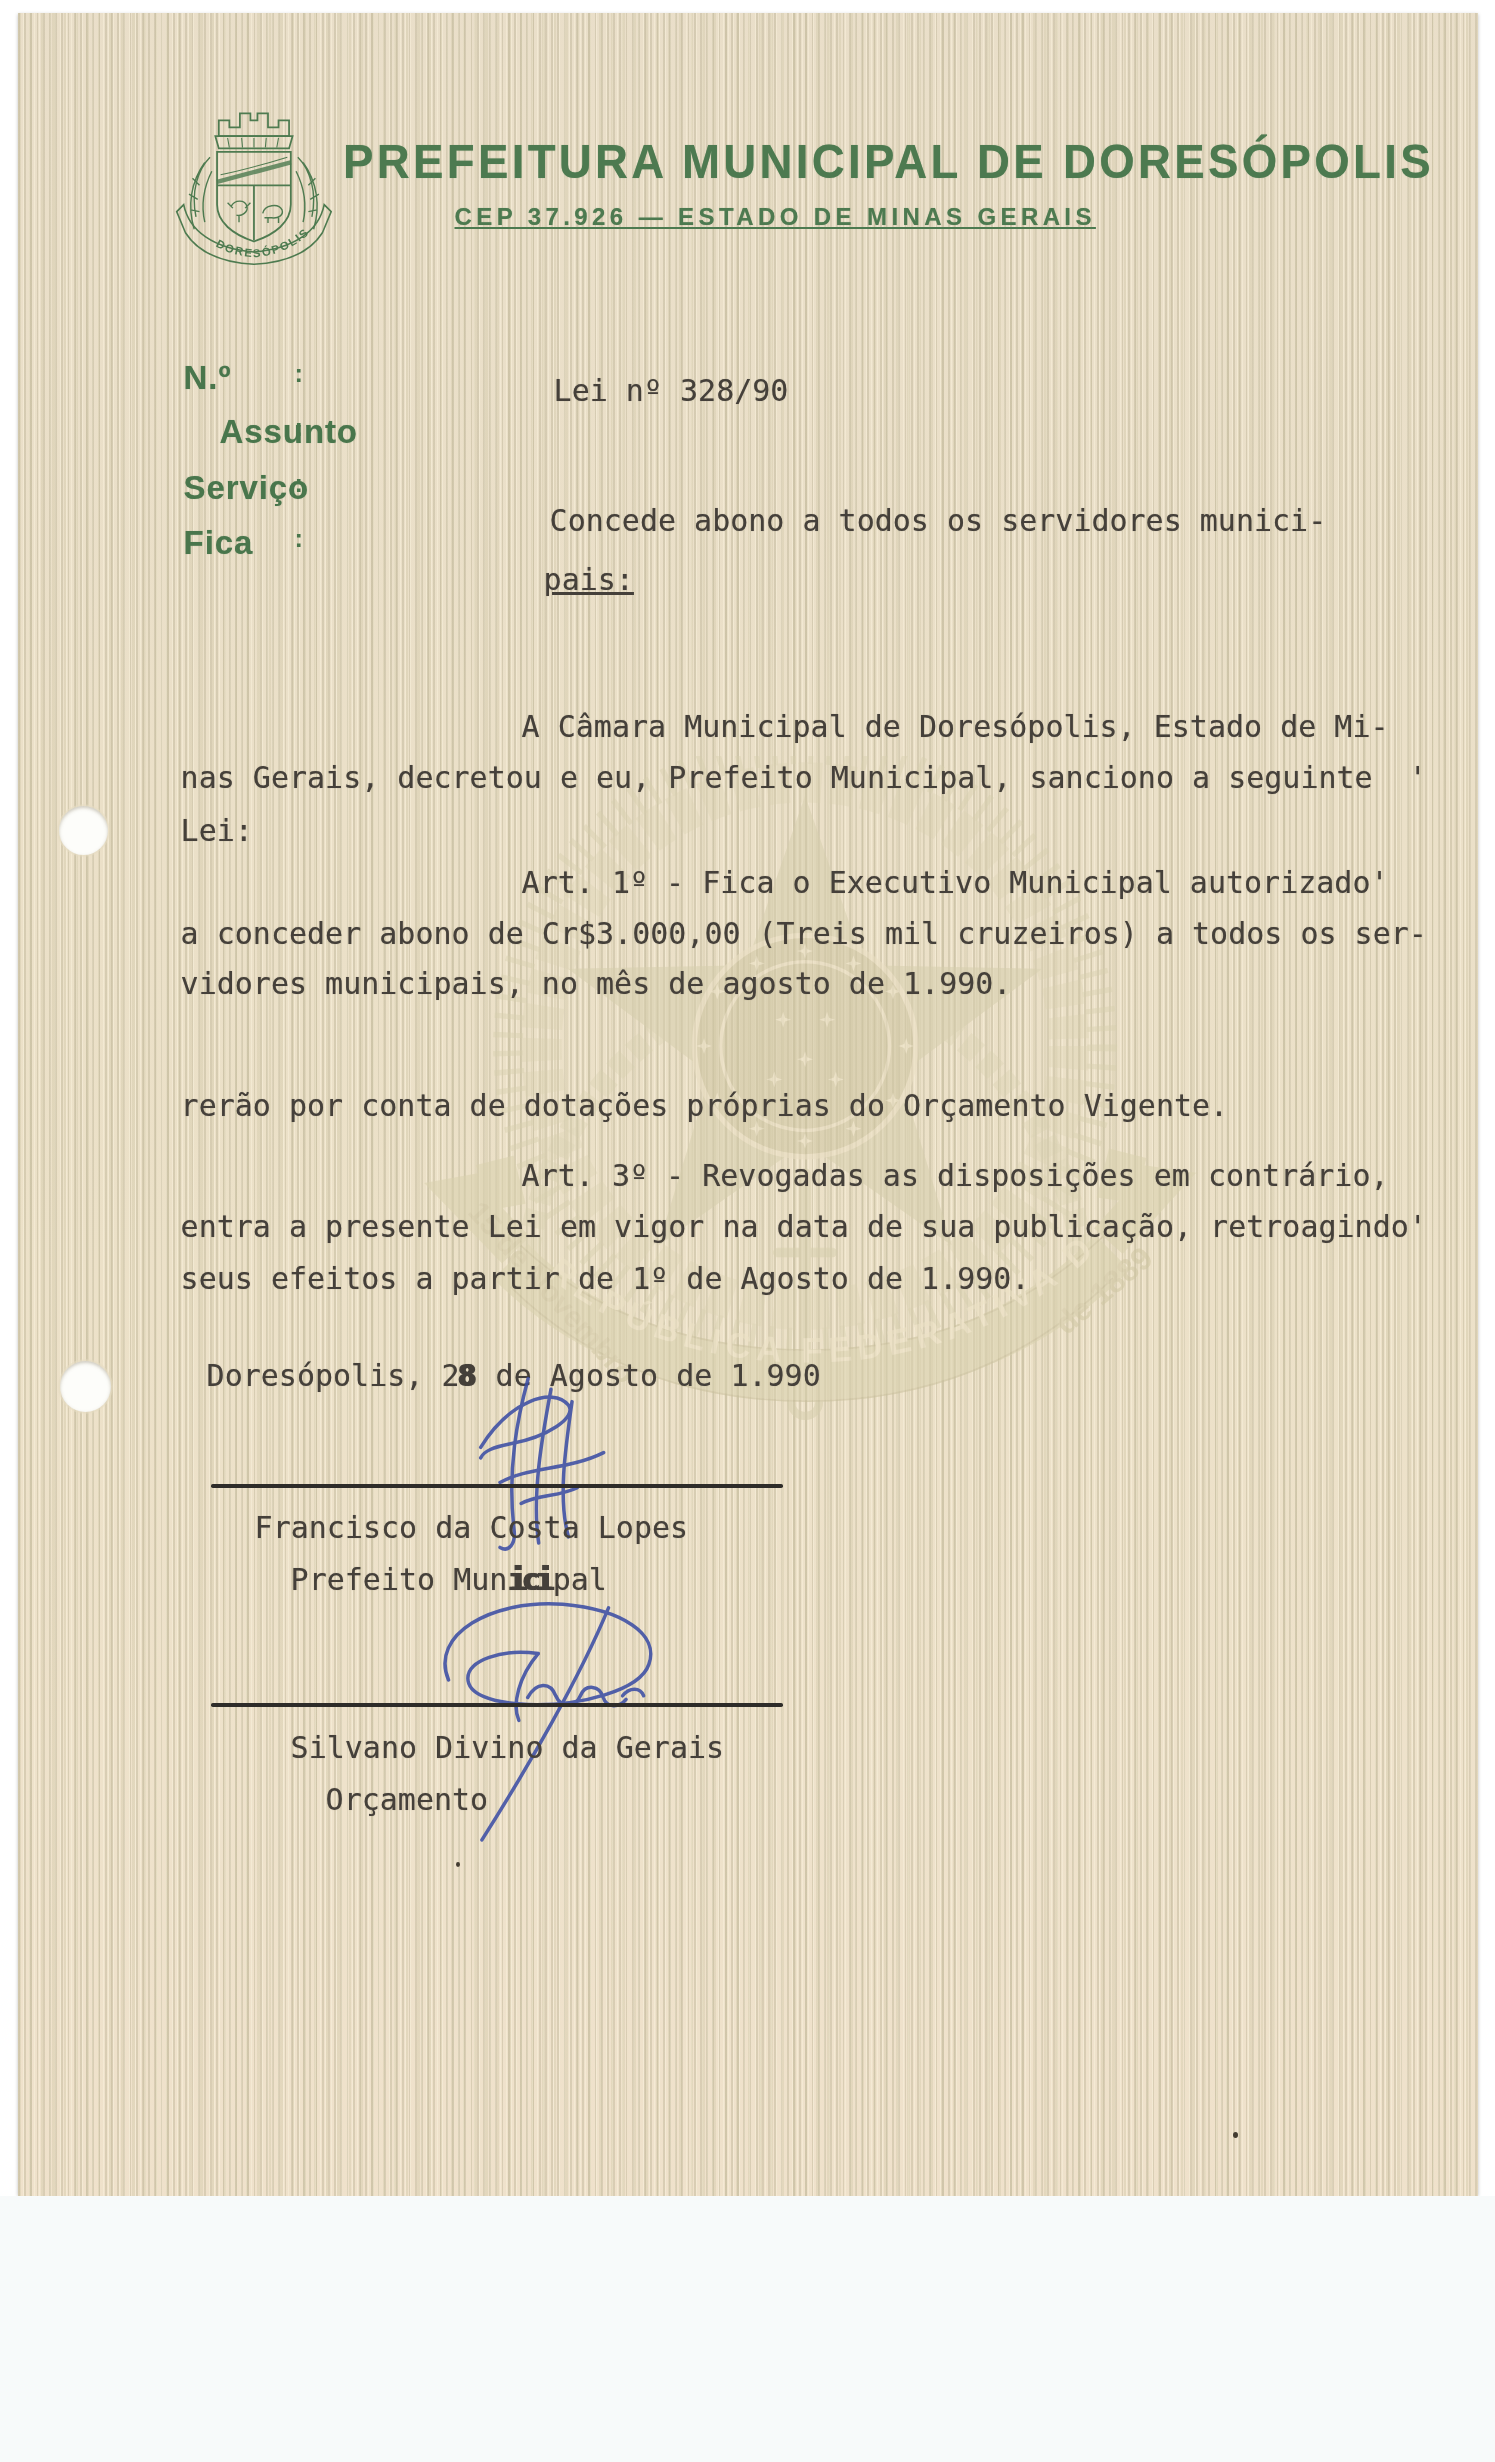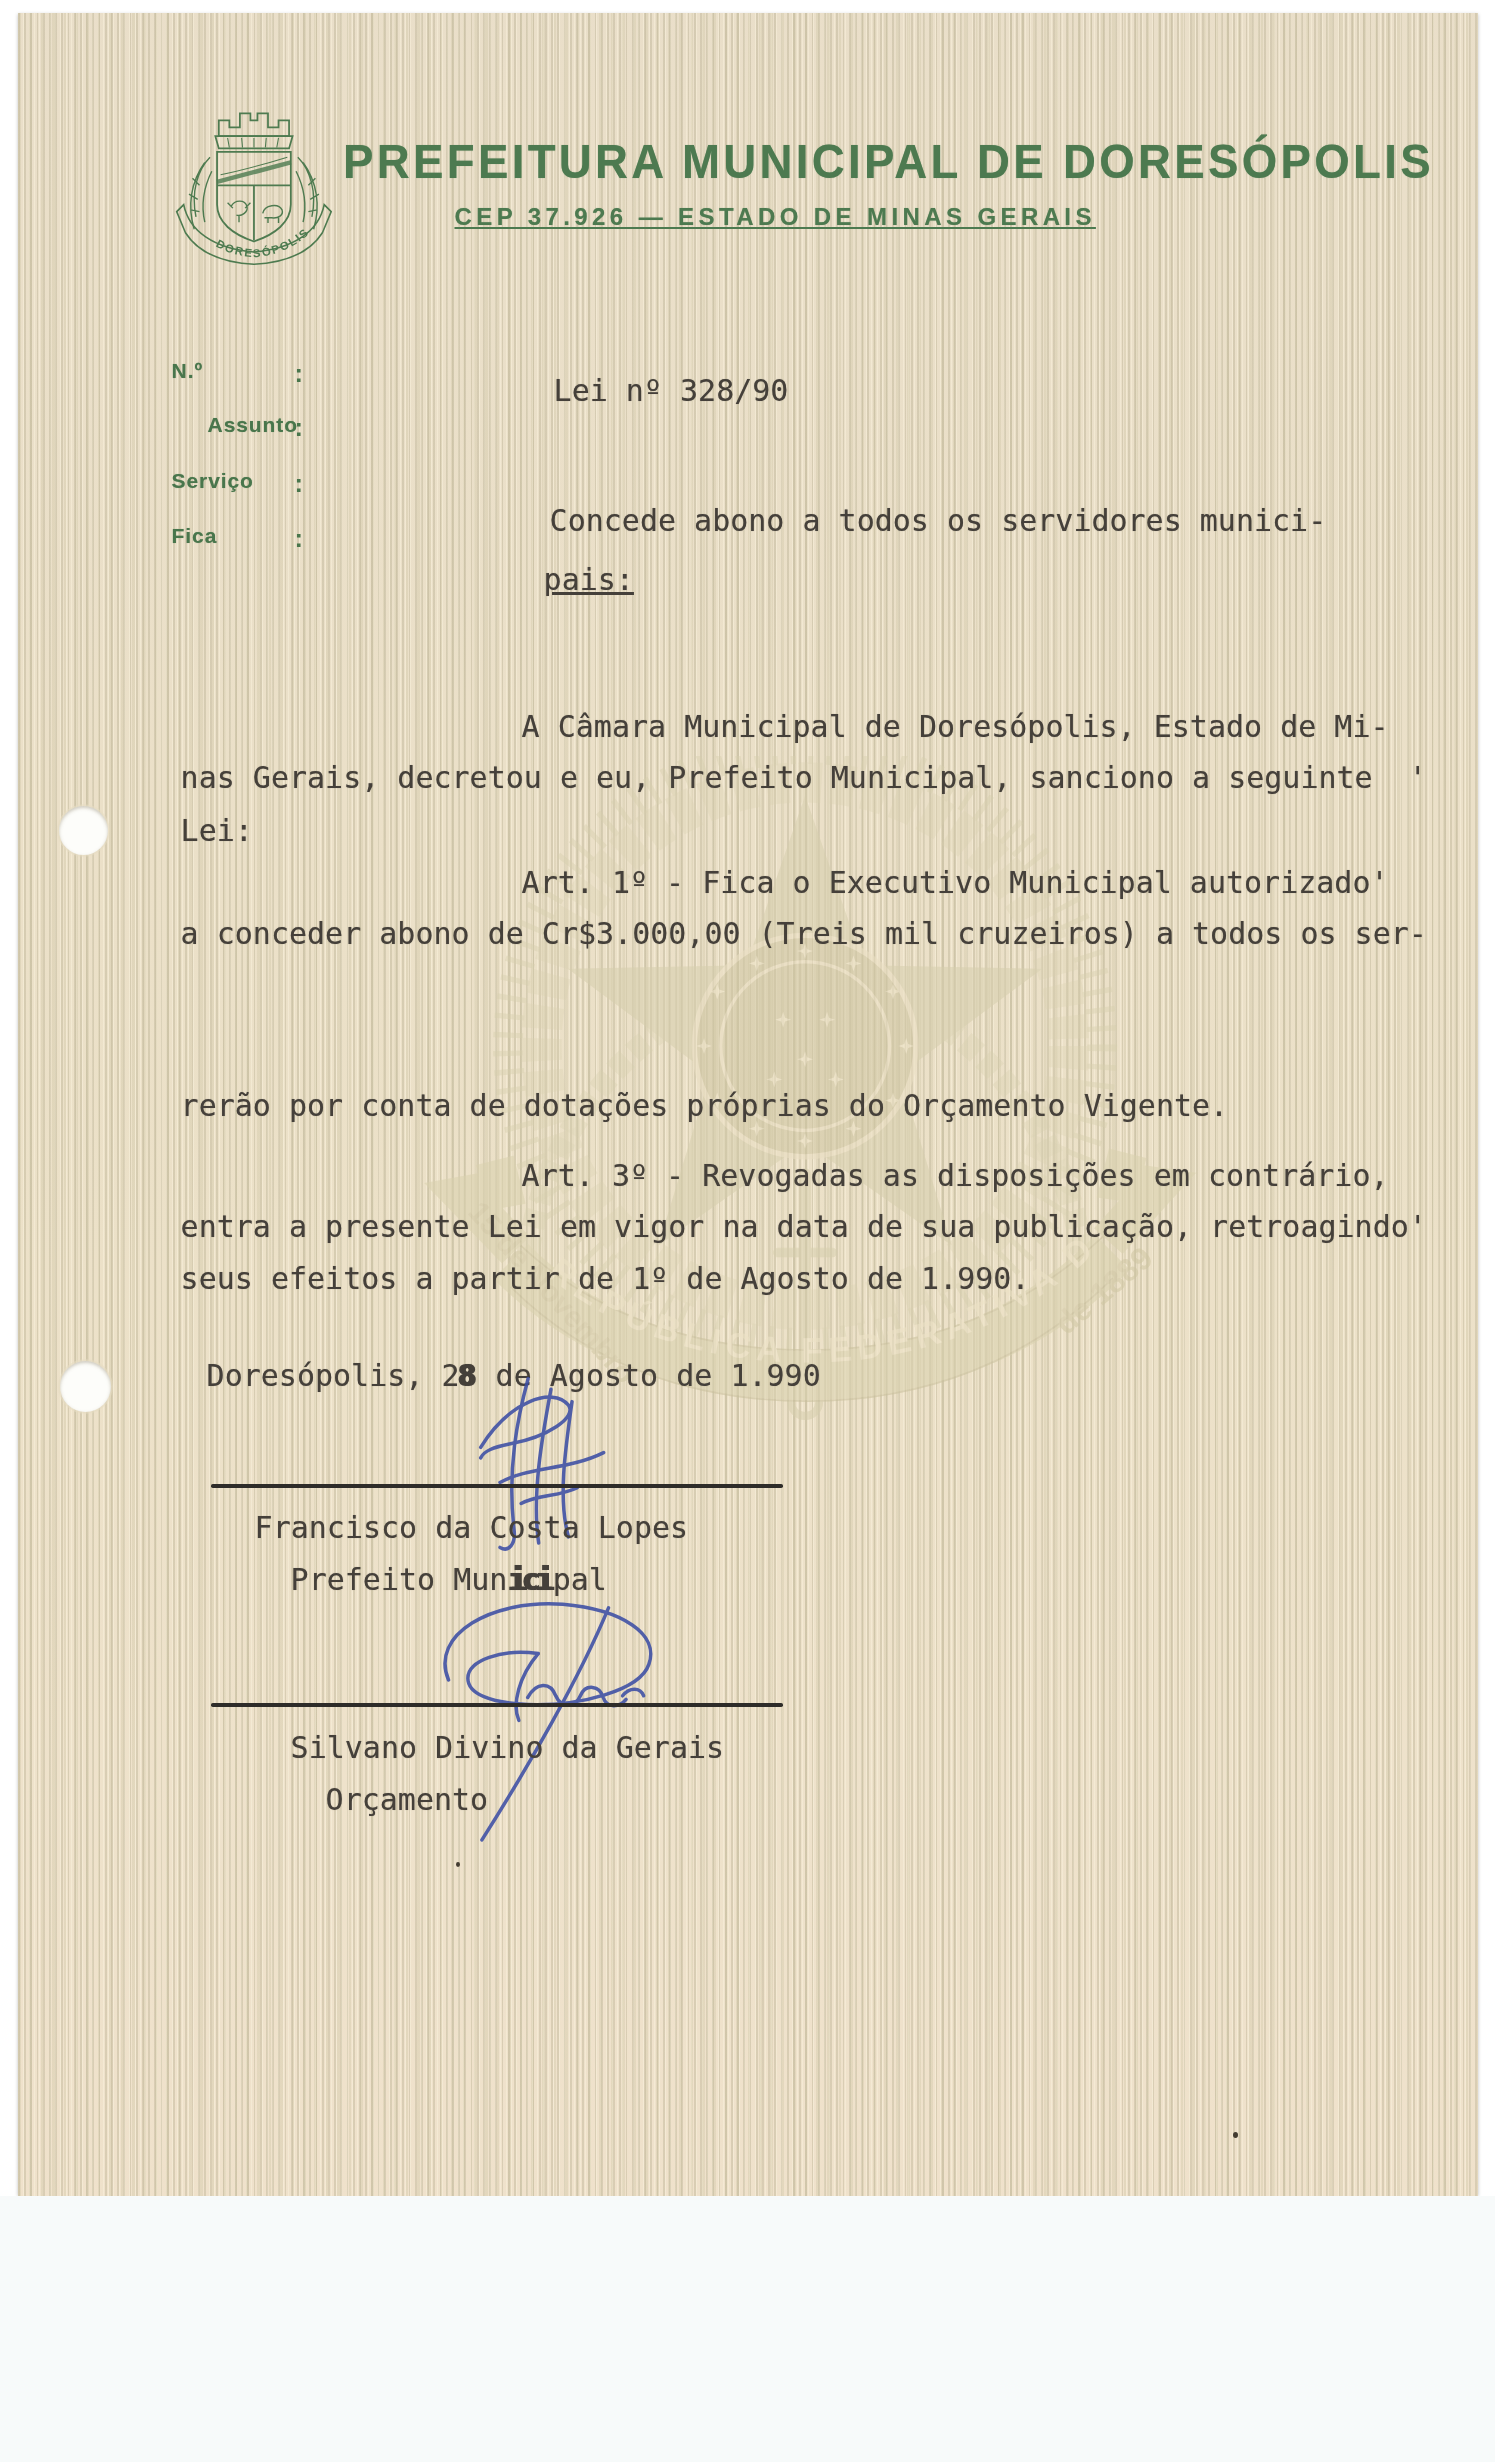--- a/index.html
+++ b/index.html
@@ -21,22 +21,22 @@
   .hole{position:absolute;border-radius:50%;background:#fdfdfa;
     box-shadow:inset 0 1.8px 3.5px rgba(120,110,80,.35), 0 0 0 1.8px rgba(230,220,195,.6);}
 
   
   .ttl{position:absolute;color:#4d7a50;font-weight:bold;white-space:nowrap;}
   .main-title{left:325px;top:121px;font-size:48px;letter-spacing:3.5px;
     transform:scaleX(.95);transform-origin:left top;
     text-shadow:0 0 0.9px rgba(77,122,80,.55);}
   .sub-title{left:437px;top:190px;font-size:24px;letter-spacing:4.4px;
     text-shadow:0 0 0.9px rgba(77,122,80,.5);text-decoration:underline;}
-  .meta-label{position:absolute;left:154px;color:#49764c;font-weight:bold;
-    font-size:21px;letter-spacing:0.9px;text-shadow:0 0 0.9px rgba(73,118,76,.5);}
+  .meta-label{position:absolute;left:166px;color:#49764c;font-weight:bold;
+    font-size:33px;letter-spacing:0.9px;text-shadow:0 0 0.9px rgba(73,118,76,.5);}
   .meta-colon{position:absolute;left:277px;color:#49764c;font-weight:bold;font-size:25.5px;}
 
   
   .tw{position:absolute;font-family:"DejaVu Sans Mono","Liberation Mono",monospace;
     font-size:30px;line-height:33px;color:#45403a;white-space:pre;
     text-shadow:0 0 0.9px rgba(69,64,58,.45);}
   .u{text-decoration:underline;text-underline-offset:6.2px;}
   .ovr{font-weight:bold;text-shadow:-2.6px 0 0 currentColor,0 0 0.9px rgba(69,64,58,.45);}
   .ovr2{font-weight:bold;letter-spacing:-4.4px;margin-right:4.4px;
         text-shadow:2.6px 0 0 currentColor,0 0 0.9px rgba(69,64,58,.45);}
@@ -155,20 +155,21 @@
 
   <div class="tw" style="left:536px;top:361px;">Lei nº 328/90</div>
   <div class="tw" style="left:532px;top:491px;">Concede abono a todos os servidores munici-</div>
   <div class="tw" style="left:526px;top:550px;text-decoration:underline;">pais:</div>
 
   <div class="tw" style="left:504px;top:697px;">A Câmara Municipal de Doresópolis, Estado de Mi-</div>
   <div class="tw" style="left:163px;top:748px;">nas Gerais, decretou e eu, Prefeito Municipal, sanciono a seguinte  '</div>
   <div class="tw" style="left:163px;top:801px;">Lei:</div>
   <div class="tw" style="left:504px;top:853px;">Art. 1º - Fica o Executivo Municipal autorizado'</div>
   <div class="tw" style="left:163px;top:904px;">a conceder abono de Cr$3.000,00 (Treis mil cruzeiros) a todos os ser-</div>
+  <div class="tw" style="left:163px;top:954px;">vidores municipais, no mês de agosto de 1.990.</div>
   <div class="tw" style="left:163px;top:1076px;">rerão por conta de dotações próprias do Orçamento Vigente.</div>
   <div class="tw" style="left:504px;top:1146px;">Art. 3º - Revogadas as disposições em contrário,</div>
   <div class="tw" style="left:163px;top:1197px;">entra a presente Lei em vigor na data de sua publicação, retroagindo'</div>
   <div class="tw" style="left:163px;top:1249px;">seus efeitos a partir de 1º de Agosto de 1.990.</div>
 
   <div class="tw" style="left:189px;top:1346px;"><span>Doresópolis, 2</span><span class="ovr">8</span><span> de Agosto de 1.990</span></div>
 
   <svg style="left:378px;top:1350px;" width="273" height="202" viewBox="0 0 310 230">
     <g fill="none" stroke="#3d4fa5" stroke-width="4" stroke-linecap="round" opacity=".88">
       <path d="M150,18 C138,62 126,120 134,190 C136,206 128,216 118,210"></path>

